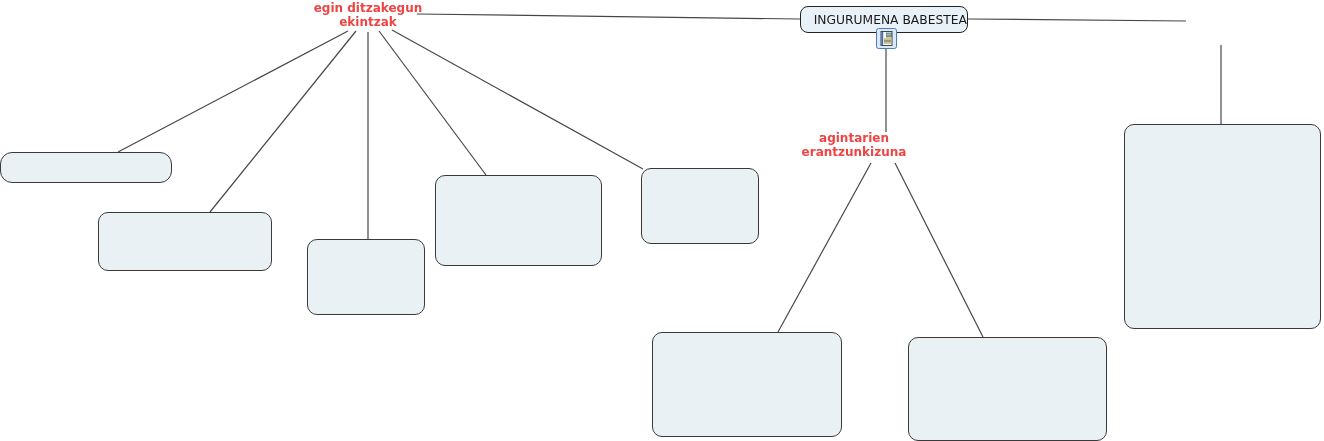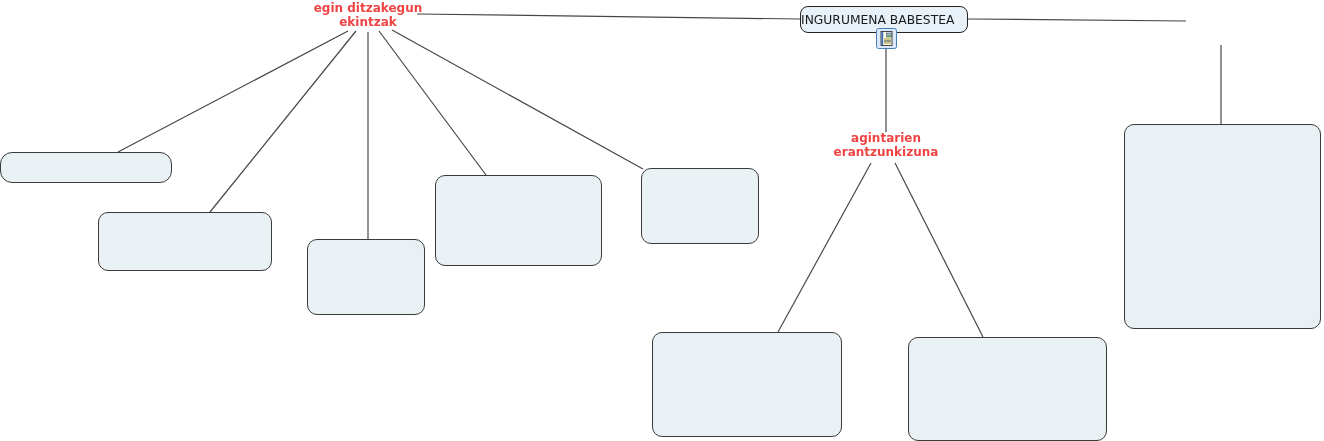--- a/index.html
+++ b/index.html
@@ -36,38 +36,38 @@
   .root-node {
     position: absolute;
     left: 800px; top: 6px;
     width: 168px; height: 27px;
     box-sizing: border-box;
     background: #e9f1f8;
     border: 1.3px solid #222222;
     border-radius: 8px;
     display: flex;
     align-items: center;
-    justify-content: flex-start;
+    justify-content: flex-end;
     font-size: 12.3px;
     color: #1a1a1a;
     white-space: nowrap;
   }
   .phrase {
     position: absolute;
     width: 140px;
     text-align: center;
     font-size: 12px;
     line-height: 14px;
     color: #ef4444;
     white-space: pre-line;
     font-weight: bold;
   }
   #phrase-actions        { left: 298px;  top: 1px;   }
   #phrase-designate      { left: 1149px; top: 0px;   }
-  #phrase-responsibility { left: 816px;  top: 131px; }
+  #phrase-responsibility { left: 784px;  top: 131px; }
   .resource-icon {
     position: absolute;
     left: 876px; top: 28px;
     width: 21px; height: 21px;
     cursor: pointer;
   }
   #node-1 { left: 0px;    top: 152px; width: 172px; height: 31px;  border-radius: 12px; }
   #node-2 { left: 98px;   top: 212px; width: 174px; height: 59px;  }
   #node-3 { left: 307px;  top: 239px; width: 118px; height: 76px;  }
   #node-4 { left: 435px;  top: 175px; width: 167px; height: 91px;  }

